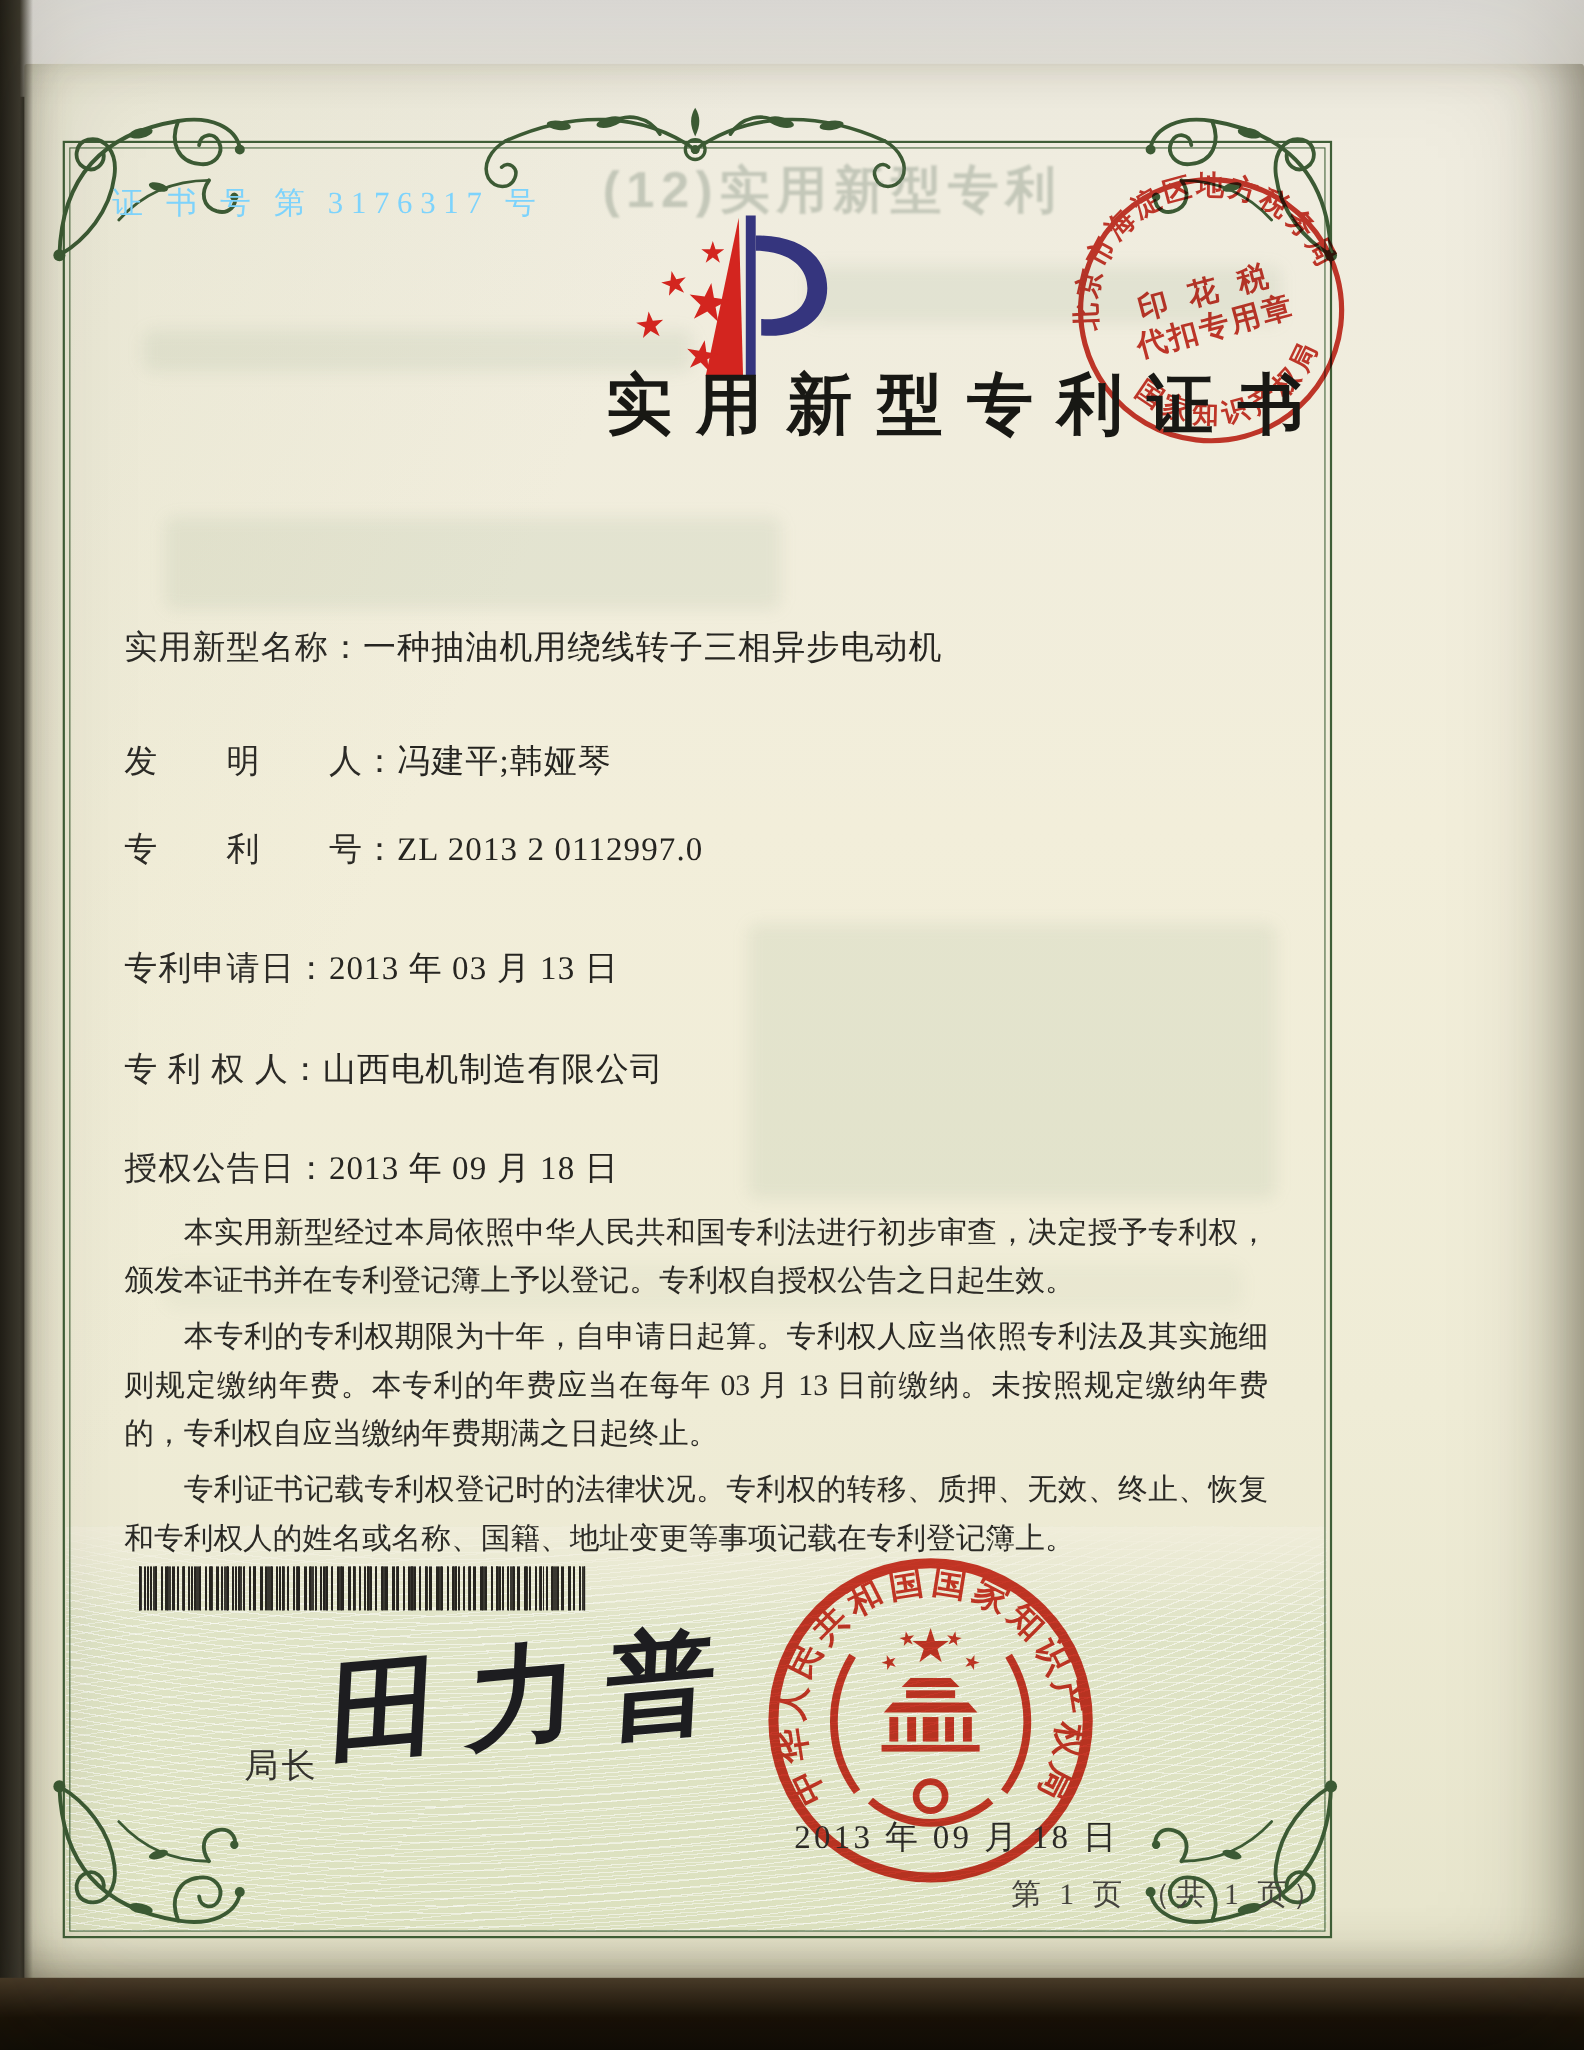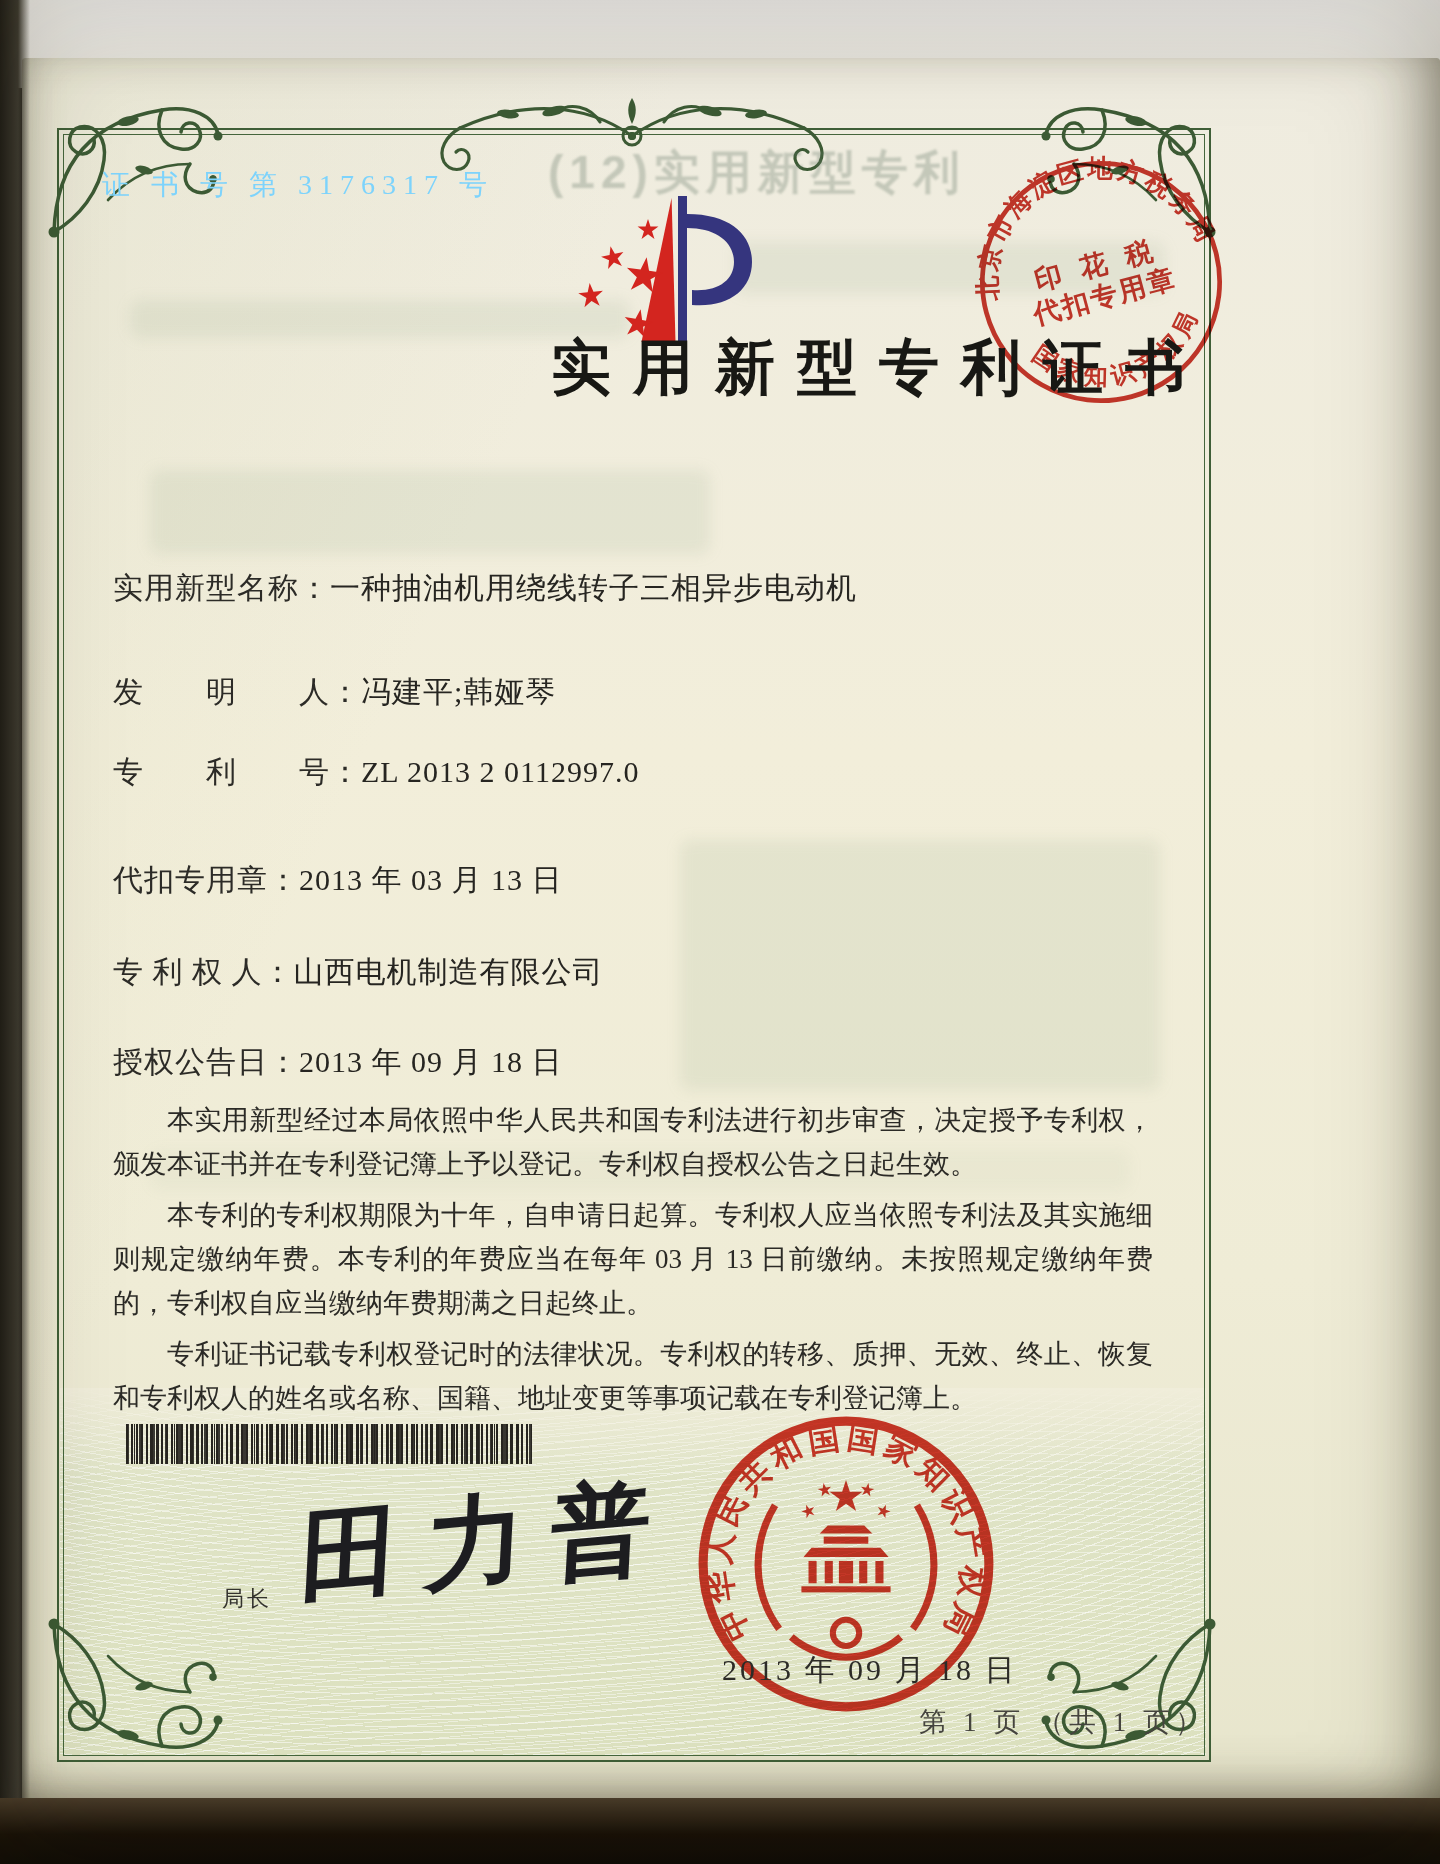--- a/index.html
+++ b/index.html
@@ -63,21 +63,21 @@
   .paras p{margin:0 0 7px 0;text-indent:2em;}
 
   
   .barcode{left:126px;top:1424px;width:406px;height:40px;
     background-image:
       repeating-linear-gradient(90deg,#26241f 0 2px,transparent 2px 5px),
       repeating-linear-gradient(90deg,#26241f 0 1px,transparent 1px 8px),
       repeating-linear-gradient(90deg,rgba(38,36,31,.9) 0 3px,transparent 3px 13px);}
 
   
-  .signer-role{left:222px;top:1584px;font-size:22px;letter-spacing:3px;color:#34332e;}
+  .signer-role{left:222px;top:1584px;font-size:31px;letter-spacing:3px;color:#34332e;}
   .signature{left:300px;top:1492px;font-size:100px;font-weight:700;color:#1d1d20;
     letter-spacing:26px;transform:rotate(-5deg) skewX(-8deg);transform-origin:left center;
     white-space:nowrap;}
 
   
   .tax-stamp{left:975px;top:156px;width:252px;height:252px;
     transform:rotate(-15deg);mix-blend-mode:multiply;opacity:.92;}
   .big-seal{left:694px;top:1412px;width:304px;height:304px;
     mix-blend-mode:multiply;opacity:.93;}
   .seal-date{left:722px;top:1650px;font-size:30px;letter-spacing:3px;color:#2c2b27;z-index:5;}
@@ -187,21 +187,21 @@
 <div class="abs field" style="top:568px">
   <span class="lbl">实用新型名称：</span><span class="val">一种抽油机用绕线转子三相异步电动机</span>
 </div>
 <div class="abs field" style="top:672px">
   <span class="lbl">发　　明　　人：</span><span class="val">冯建平;韩娅琴</span>
 </div>
 <div class="abs field" style="top:752px">
   <span class="lbl">专　　利　　号：</span><span class="val">ZL 2013 2 0112997.0</span>
 </div>
 <div class="abs field" style="top:860px">
-  <span class="lbl">代扣专用章：</span><span class="val">2013 年 03 月 13 日</span>
+  <span class="lbl">专利申请日：</span><span class="val">2013 年 03 月 13 日</span>
 </div>
 <div class="abs field" style="top:952px">
   <span class="lbl">专 利 权 人：</span><span class="val">山西电机制造有限公司</span>
 </div>
 <div class="abs field" style="top:1042px">
   <span class="lbl">授权公告日：</span><span class="val">2013 年 09 月 18 日</span>
 </div>
 
 <div class="abs paras">
   <p>本实用新型经过本局依照中华人民共和国专利法进行初步审查，决定授予专利权，颁发本证书并在专利登记簿上予以登记。专利权自授权公告之日起生效。</p>

